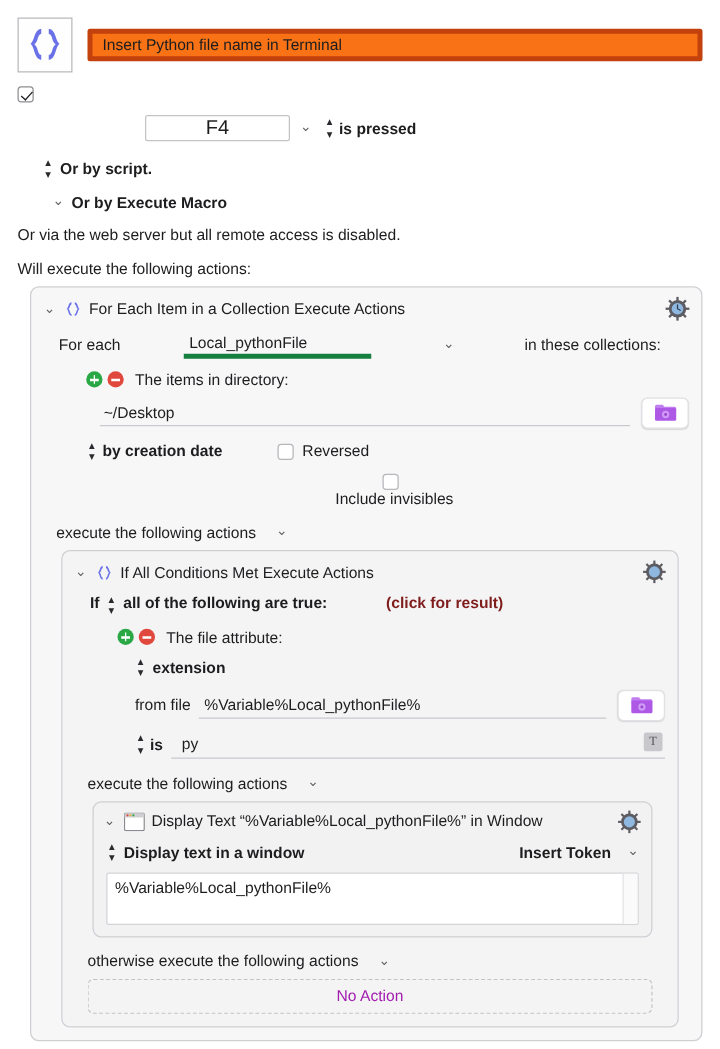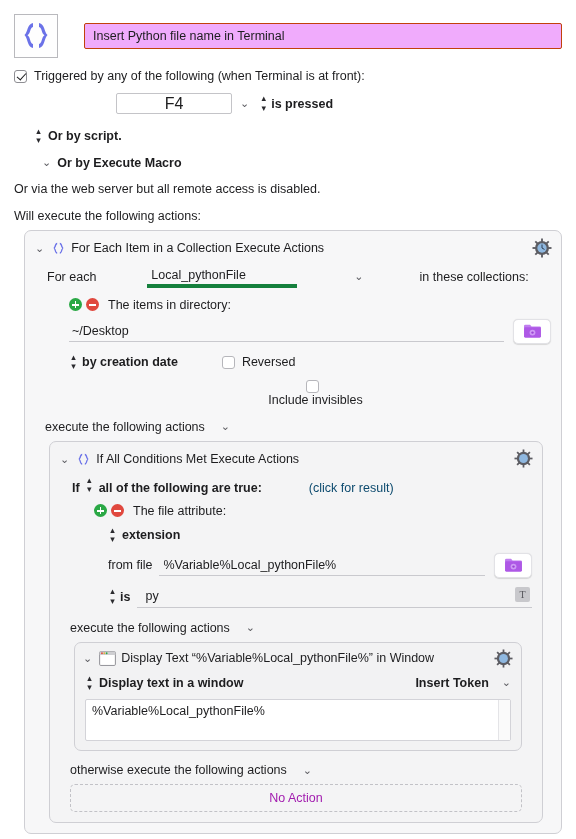--- a/index.html
+++ b/index.html
@@ -20,22 +20,22 @@
   
   .hdr { display: flex; align-items: flex-start; padding: 14px 14px 0 14px; }
   .macro-icon {
     width: 44px; height: 44px; flex: none;
     border: 1px solid #b9b9bd; background: #fefefe;
     display: flex; align-items: center; justify-content: center;
     box-sizing: border-box;
   }
   .macro-icon svg { display: block; }
   .title-field {
-    flex: 1; margin-left: 26px; height: 26px; margin-top: 9px;
-    border: 1px solid #c2410c; border-radius: 2px; background: #f0abfc;
+    flex: 1; margin-left: 12px; height: 26px; margin-top: 9px;
+    border: 4px solid #c2410c; border-radius: 2px; background: #f97316;
     display: flex; align-items: center; padding: 0 8px;
     box-sizing: border-box; font-size: 12.5px; color: #1d1d1f;
   }
 
   
   .trig { padding: 0 14px; margin-top: 11px; }
   .row { display: flex; align-items: center; }
   .cbx {
     width: 13px; height: 13px; flex: none; box-sizing: border-box;
     border: 1px solid #8e8e93; border-radius: 3px; background: #fff;
@@ -104,21 +104,21 @@
   .ul-field {
     border-bottom: 4px solid #15803d; background: transparent;
     font-size: 12.5px; color: #1d1d1f; padding: 2px 4px 2px 4px;
     box-sizing: border-box;
   }
   .var-field { width: 150px; margin: 0 5px 0 7px; }
 
   .itemsrow { margin-top: 10px; margin-left: 34px; display: flex; align-items: center; }
   .itemsrow .lbl { margin-left: 9px; }
 
-  .dirrow { display: flex; align-items: center; margin-top: 7px; margin-left: 34px; }
+  .dirrow { display: flex; align-items: center; margin-top: 7px; margin-left: 45px; }
   .dir-field {
     flex: 1; height: 22px; display: flex; align-items: center;
     border-bottom: 1px solid #c9c9ce; font-size: 12.5px; padding-left: 3px;
     box-sizing: border-box;
   }
   .folder-btn {
     width: 36px; height: 23px; margin-left: 9px; flex: none;
     background: #fff; border-radius: 5px; border: 1px solid #e2e2e6;
     box-shadow: 0 0.5px 1px rgba(0,0,0,.13);
     display: flex; align-items: center; justify-content: center;
@@ -130,22 +130,22 @@
     width: 13px; height: 13px; box-sizing: border-box;
     border: 1px solid #b6b6bb; border-radius: 3px; background: #fff;
     flex: none; margin-right: 7px;
   }
   .invrow { margin-top: 8px; margin-left: 45px; display: flex; align-items: center; flex-direction: column; }
 
   .execrow { margin-top: 13px; margin-left: 10px; display: flex; align-items: center; gap: 8px; }
 
   .panel-inner { margin: 7px 8px 0 14px; padding: 8px 0 10px 0; background: #f4f4f5; }
 
-  .ifrow { margin-top: 9px; margin-left: 12px; display: flex; align-items: flex-end; gap: 5px; }
-  .dim { color: #0c4a6e; }
+  .ifrow { margin-top: 9px; margin-left: 12px; display: flex; align-items: flex-start; gap: 5px; }
+  .dim { color: #7f1d1d; font-weight: bold; }
   .clickres { margin-left: 42px; }
 
   .attrrow { margin-top: 9px; margin-left: 34px; display: flex; align-items: center; }
   .attrrow .lbl { margin-left: 9px; }
   .extrow { margin-top: 8px; margin-left: 48px; display: flex; align-items: center; gap: 5px; }
   .fromrow { margin-top: 8px; margin-left: 48px; display: flex; align-items: center; }
   .from-field {
     flex: 1; height: 22px; display: flex; align-items: center;
     border-bottom: 1px solid #c9c9ce; font-size: 12.5px; padding-left: 4px;
     margin-left: 7px; box-sizing: border-box;
@@ -201,21 +201,20 @@
         <path d="M20 4 C26 5 25 13 28.5 16 C25 19 26 28 20 29 L20 25 C23.5 24 22 19 25.5 16.3 C22 14 23.5 9 20 8 Z" fill="#6b72e8"></path>
       </svg>
     </div>
     <div class="title-field">Insert Python file name in Terminal</div>
   </div>
 
   <div class="trig">
 
     <div class="row">
       <div class="cbx checked"></div>
-      <span class="lbl">Triggered by any of the following (when Terminal is at front):</span>
     </div>
 
 
     <div class="hkline">
       <div class="hk-field">F4</div>
       <span class="chev">⌄</span>
       <span class="stepper" style="margin-left:10px">
           <b>▴</b>
           <b>▾</b>
         </span>

